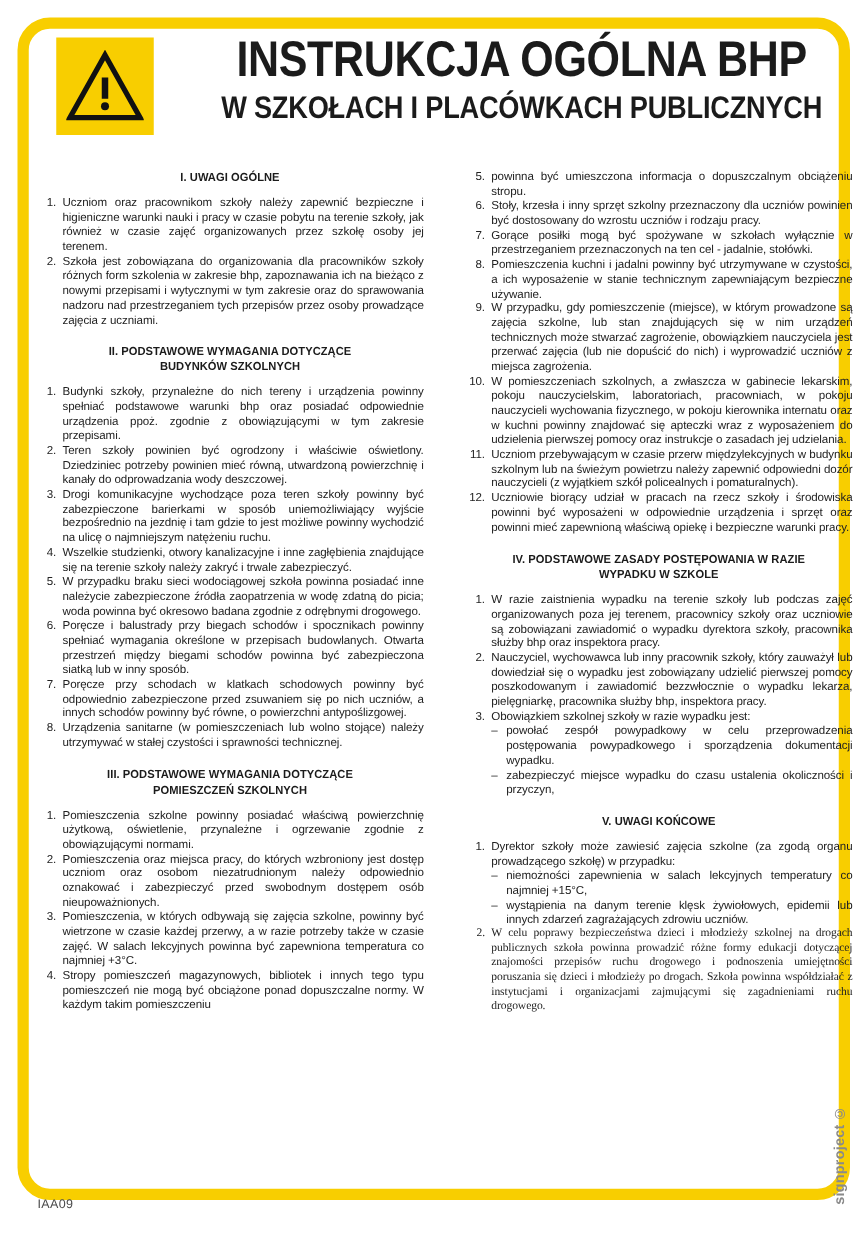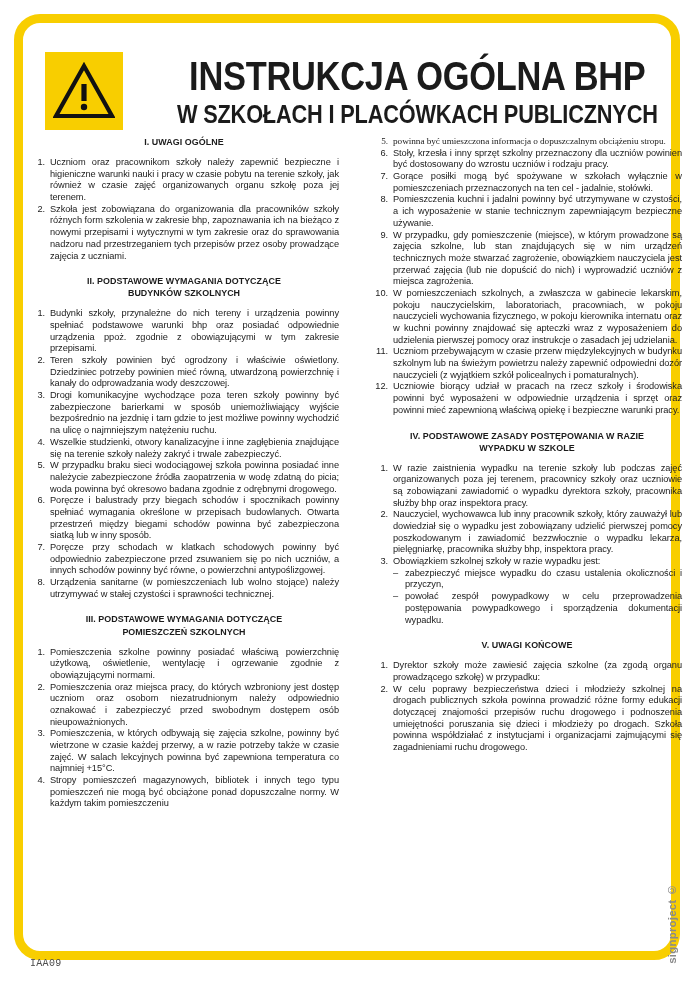--- a/index.html
+++ b/index.html
@@ -33,21 +33,21 @@
   }
 
   
   #header {
     position: absolute;
     left: 23px;
     top: 30px;
     width: 648px;
     height: 100px;
     display: flex;
-    align-items: flex-end;
+    align-items: flex-start;
   }
 
   #warn-icon {
     width: 78px;
     height: 78px;
     background: #F8CE00;
     margin-left: 22px;
     margin-right: 18px;
     flex: 0 0 auto;
     display: flex;
@@ -180,21 +180,20 @@
   }
 
   
   #code {
     position: absolute;
     left: 30px;
     top: 958px;
     font-size: 10px;
     color: #4a4a4a;
     letter-spacing: 0.3px;
-    font-family: Liberation Mono, monospace;
   }
 </style>
 </head>
 <body>
 
 <div id="poster">
 
   <div id="frame"></div>
 
   <div id="header">
@@ -210,21 +209,21 @@
       <div class="title-sub">W SZKOŁACH I PLACÓWKACH PUBLICZNYCH</div>
     </div>
   </div>
 
   <div id="body-cols">
 
     <div class="col">
 
       <h2 class="sec first">I. UWAGI OGÓLNE</h2>
       <ol class="items">
-        <li>Uczniom oraz pracownikom szkoły należy zapewnić bezpieczne i higieniczne warunki nauki i pracy w czasie pobytu na terenie szkoły, jak również w czasie zajęć organizowanych organu szkołę poza jej terenem.</li>
+        <li>Uczniom oraz pracownikom szkoły należy zapewnić bezpieczne i higieniczne warunki nauki i pracy w czasie pobytu na terenie szkoły, jak również w czasie zajęć organizowanych przez szkołę osoby jej terenem.</li>
         <li>Szkoła jest zobowiązana do organizowania dla pracowników szkoły różnych form szkolenia w zakresie bhp, zapoznawania ich na bieżąco z nowymi przepisami i wytycznymi w tym zakresie oraz do sprawowania nadzoru nad przestrzeganiem tych przepisów przez osoby prowadzące zajęcia z uczniami.</li>
       </ol>
 
       <h2 class="sec">
         <span>II. PODSTAWOWE WYMAGANIA DOTYCZĄCE</span><br>
         <span>BUDYNKÓW SZKOLNYCH</span>
       </h2>
       <ol class="items">
         <li>Budynki szkoły, przynależne do nich tereny i urządzenia powinny spełniać podstawowe warunki bhp oraz posiadać odpowiednie urządzenia ppoż. zgodnie z obowiązującymi w tym zakresie przepisami.</li>
         <li>Teren szkoły powinien być ogrodzony i właściwie oświetlony. Dziedziniec potrzeby powinien mieć równą, utwardzoną powierzchnię i kanały do odprowadzania wody deszczowej.</li>
@@ -234,63 +233,67 @@
         <li>Poręcze i balustrady przy biegach schodów i spocznikach powinny spełniać wymagania określone w przepisach budowlanych. Otwarta przestrzeń między biegami schodów powinna być zabezpieczona siatką lub w inny sposób.</li>
         <li>Poręcze przy schodach w klatkach schodowych powinny być odpowiednio zabezpieczone przed zsuwaniem się po nich uczniów, a innych schodów powinny być równe, o powierzchni antypoślizgowej.</li>
         <li>Urządzenia sanitarne (w pomieszczeniach lub wolno stojące) należy utrzymywać w stałej czystości i sprawności technicznej.</li>
       </ol>
 
       <h2 class="sec">
         <span>III. PODSTAWOWE WYMAGANIA DOTYCZĄCE</span><br>
         <span>POMIESZCZEŃ SZKOLNYCH</span>
       </h2>
       <ol class="items">
-        <li>Pomieszczenia szkolne powinny posiadać właściwą powierzchnię użytkową, oświetlenie, wentylację i ogrzewanie zgodnie z obowiązującymi normami.</li>
+        <li>Pomieszczenia szkolne powinny posiadać właściwą powierzchnię użytkową, oświetlenie, przynależne i ogrzewanie zgodnie z obowiązującymi normami.</li>
         <li>Pomieszczenia oraz miejsca pracy, do których wzbroniony jest dostęp uczniom oraz osobom niezatrudnionym należy odpowiednio oznakować i zabezpieczyć przed swobodnym dostępem osób nieupoważnionych.</li>
-        <li>Pomieszczenia, w których odbywają się zajęcia szkolne, powinny być wietrzone w czasie każdej przerwy, a w razie potrzeby także w czasie zajęć. W salach lekcyjnych powinna być zapewniona temperatura co najmniej +15°C.</li>
+        <li>Pomieszczenia, w których odbywają się zajęcia szkolne, powinny być wietrzone w czasie każdej przerwy, a w razie potrzeby także w czasie zajęć. W salach lekcyjnych powinna być zapewniona temperatura co najmniej +3°C.</li>
         <li>Stropy pomieszczeń magazynowych, bibliotek i innych tego typu pomieszczeń nie mogą być obciążone ponad dopuszczalne normy. W każdym takim pomieszczeniu</li>
       </ol>
 
     </div>
 
     <div class="col">
 
       <ol class="items" style="counter-reset: li 4;">
-        <li style="padding-left:21px;font-family:Liberation Serif, serif;">
+        <li style="padding-left:21px;">
           <span style="position:absolute;left:0;top:0;"></span>
           <span>powinna być umieszczona informacja o dopuszczalnym obciążeniu stropu.</span>
         </li>
         <li>Stoły, krzesła i inny sprzęt szkolny przeznaczony dla uczniów powinien być dostosowany do wzrostu uczniów i rodzaju pracy.</li>
-        <li>Gorące posiłki mogą być spożywane w szkołach wyłącznie w pomieszczeniach przeznaczonych na ten cel - jadalnie, stołówki.</li>
+        <li>Gorące posiłki mogą być spożywane w szkołach wyłącznie w przestrzeganiem przeznaczonych na ten cel - jadalnie, stołówki.</li>
         <li>Pomieszczenia kuchni i jadalni powinny być utrzymywane w czystości, a ich wyposażenie w stanie technicznym zapewniającym bezpieczne używanie.</li>
         <li>W przypadku, gdy pomieszczenie (miejsce), w którym prowadzone są zajęcia szkolne, lub stan znajdujących się w nim urządzeń technicznych może stwarzać zagrożenie, obowiązkiem nauczyciela jest przerwać zajęcia (lub nie dopuścić do nich) i wyprowadzić uczniów z miejsca zagrożenia.</li>
         <li>W pomieszczeniach szkolnych, a zwłaszcza w gabinecie lekarskim, pokoju nauczycielskim, laboratoriach, pracowniach, w pokoju nauczycieli wychowania fizycznego, w pokoju kierownika internatu oraz w kuchni powinny znajdować się apteczki wraz z wyposażeniem do udzielenia pierwszej pomocy oraz instrukcje o zasadach jej udzielania.</li>
         <li class="wide">Uczniom przebywającym w czasie przerw międzylekcyjnych w budynku szkolnym lub na świeżym powietrzu należy zapewnić odpowiedni dozór nauczycieli (z wyjątkiem szkół policealnych i pomaturalnych).</li>
         <li class="wide">Uczniowie biorący udział w pracach na rzecz szkoły i środowiska powinni być wyposażeni w odpowiednie urządzenia i sprzęt oraz powinni mieć zapewnioną właściwą opiekę i bezpieczne warunki pracy.</li>
       </ol>
 
       <h2 class="sec">
         <span>IV. PODSTAWOWE ZASADY POSTĘPOWANIA W RAZIE</span><br>
         <span>WYPADKU W SZKOLE</span>
       </h2>
       <ol class="items">
         <li>W razie zaistnienia wypadku na terenie szkoły lub podczas zajęć organizowanych poza jej terenem, pracownicy szkoły oraz uczniowie są zobowiązani zawiadomić o wypadku dyrektora szkoły, pracownika służby bhp oraz inspektora pracy.</li>
         <li>Nauczyciel, wychowawca lub inny pracownik szkoły, który zauważył lub dowiedział się o wypadku jest zobowiązany udzielić pierwszej pomocy poszkodowanym i zawiadomić bezzwłocznie o wypadku lekarza, pielęgniarkę, pracownika służby bhp, inspektora pracy.</li>
         <li>Obowiązkiem szkolnej szkoły w razie wypadku jest:</li>
       </ol>
       <ul class="dashes" style="margin-left:21px;">
+        <li>powołać zespół powypadkowy w celu przeprowadzenia postępowania powypadkowego i sporządzenia dokumentacji wypadku.</li>
         <li>zabezpieczyć miejsce wypadku do czasu ustalenia okoliczności i przyczyn,</li>
-        <li>powołać zespół powypadkowy w celu przeprowadzenia postępowania powypadkowego i sporządzenia dokumentacji wypadku.</li>
       </ul>
 
       <h2 class="sec">V. UWAGI KOŃCOWE</h2>
       <ol class="items">
         <li>Dyrektor szkoły może zawiesić zajęcia szkolne (za zgodą organu prowadzącego szkołę) w przypadku:</li>
       </ol>
-      <ol class="items" style="counter-reset: li 1;">
+      <ul class="dashes" style="margin-left:21px;">
+        <li>niemożności zapewnienia w salach lekcyjnych temperatury co najmniej +15°C,</li>
+        <li>wystąpienia na danym terenie klęsk żywiołowych, epidemii lub innych zdarzeń zagrażających zdrowiu uczniów.</li>
+      </ul>
+      <ol class="items" style="counter-reset: li 1; font-family: Liberation Serif, serif;">
         <li>W celu poprawy bezpieczeństwa dzieci i młodzieży szkolnej na drogach publicznych szkoła powinna prowadzić różne formy edukacji dotyczącej znajomości przepisów ruchu drogowego i podnoszenia umiejętności poruszania się dzieci i młodzieży po drogach. Szkoła powinna współdziałać z instytucjami i organizacjami zajmującymi się zagadnieniami ruchu drogowego.</li>
       </ol>
 
     </div>
   </div>
 
   <div id="watermark">signproject ©</div>
   <div id="code">IAA09</div>
 
 </div>

